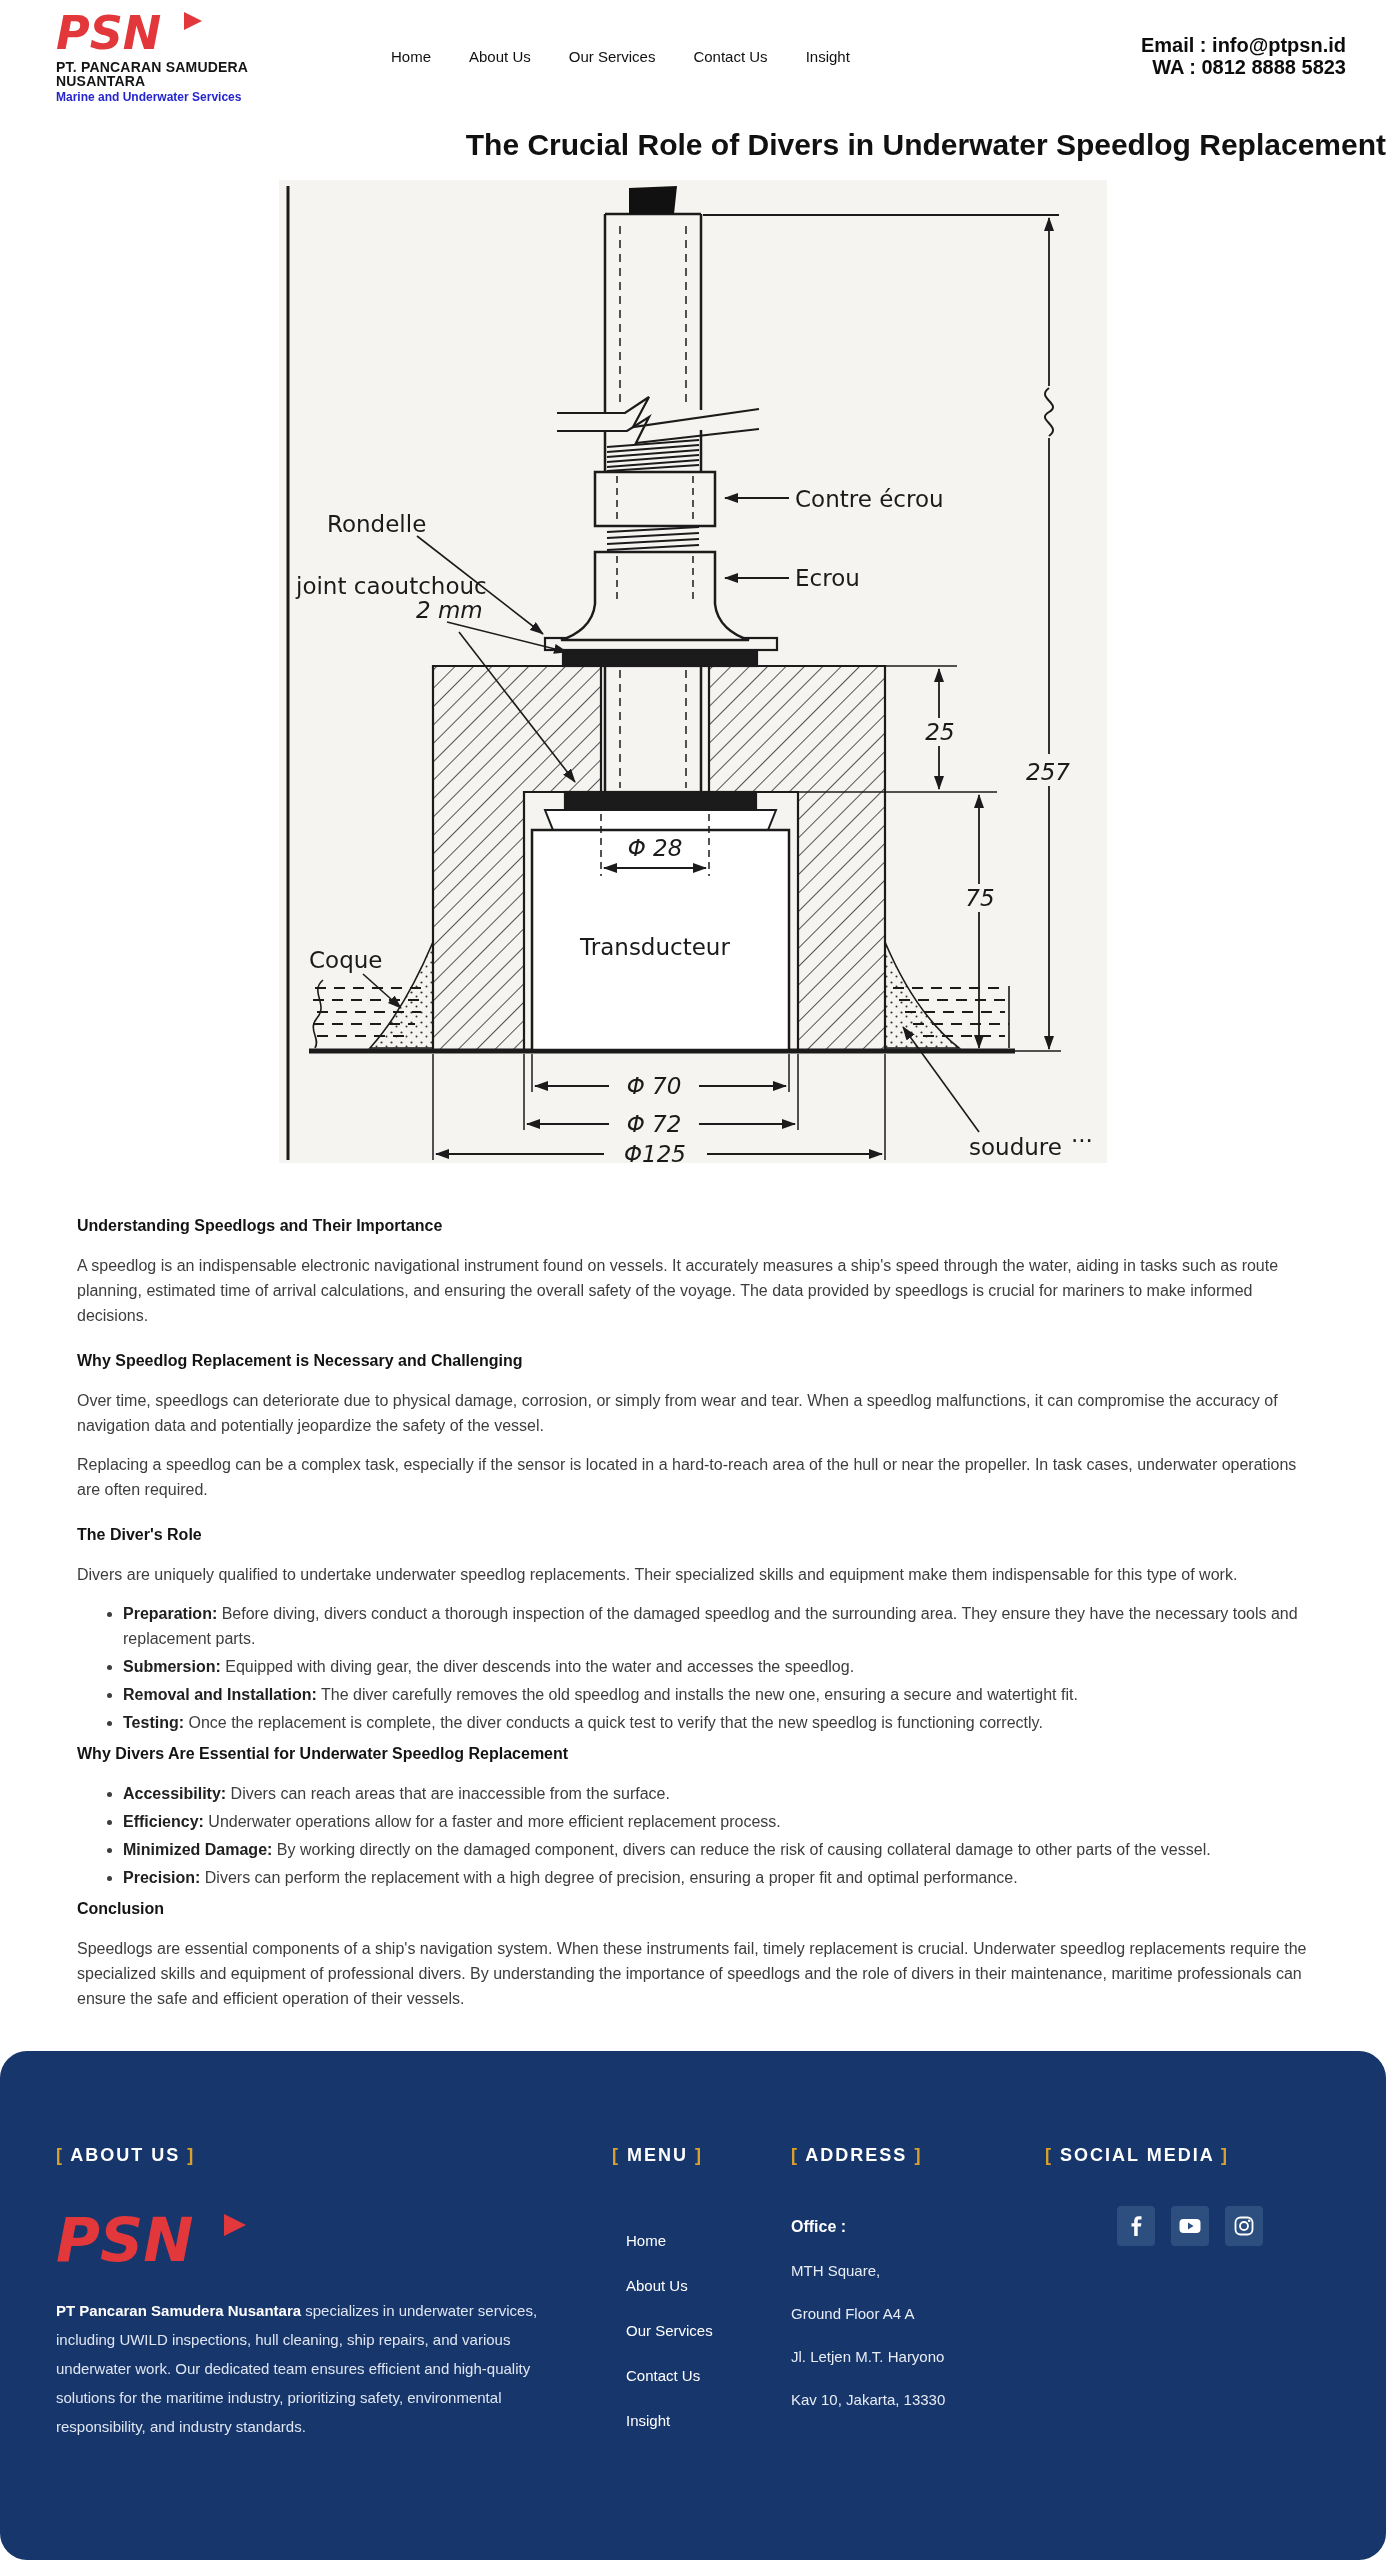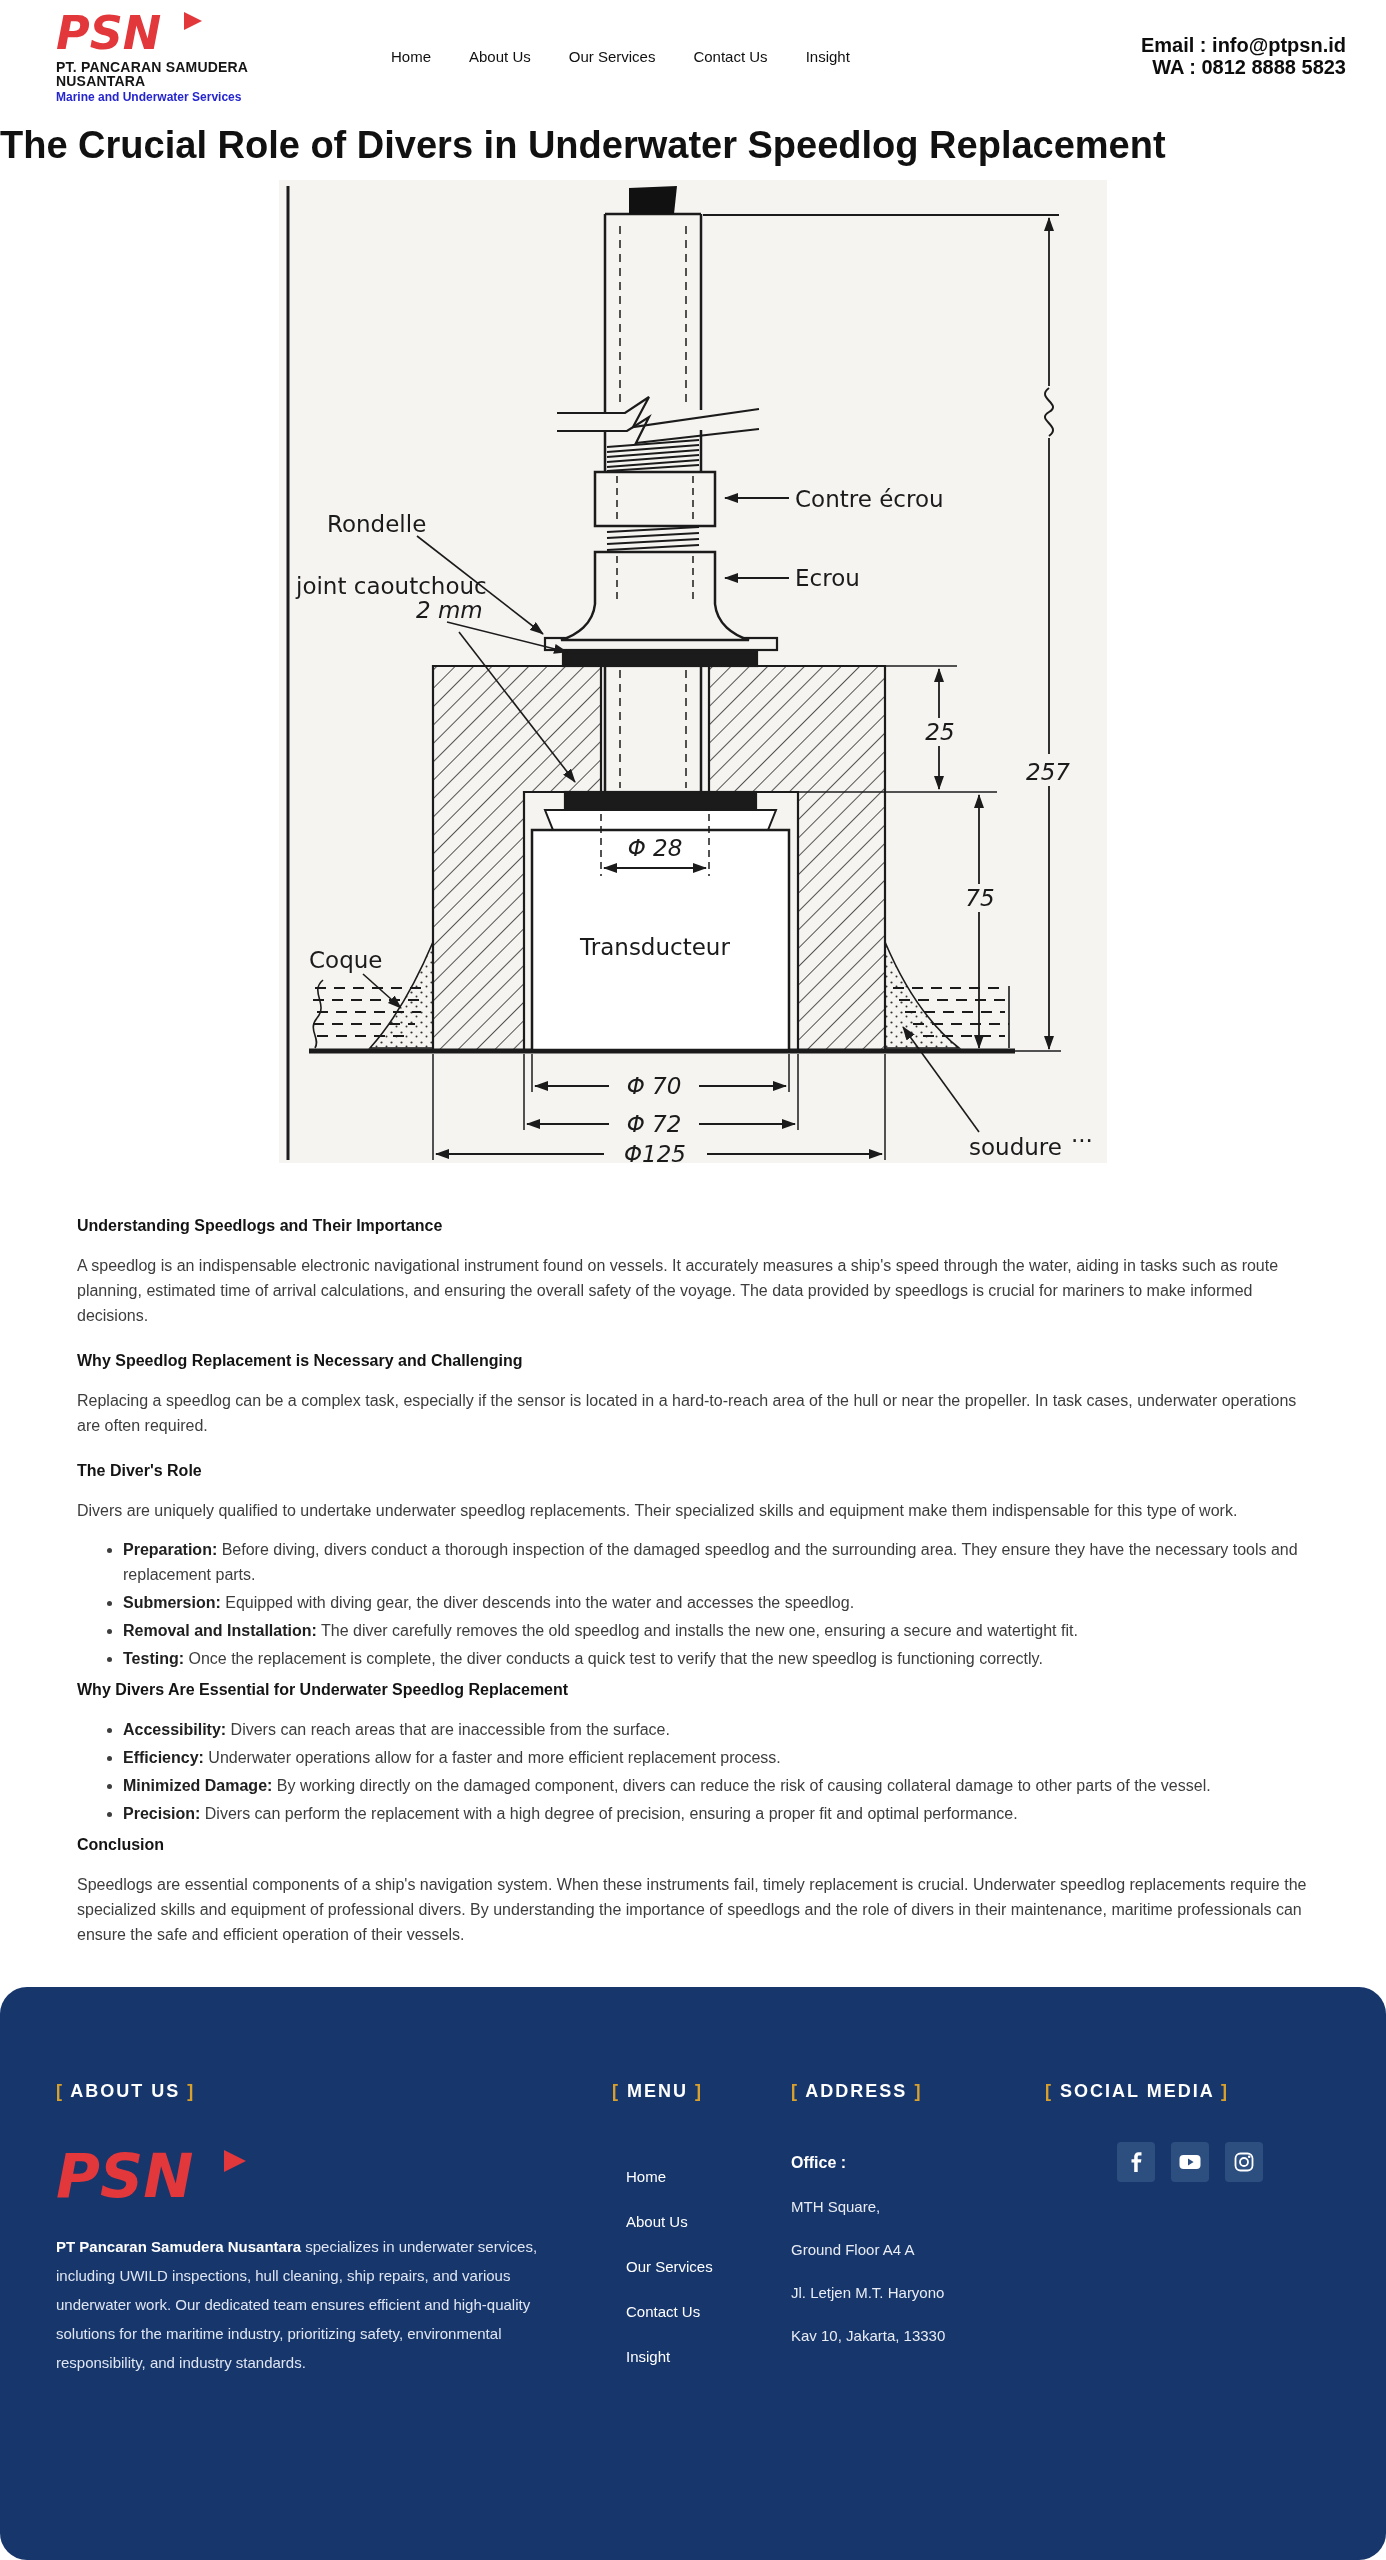--- a/index.html
+++ b/index.html
@@ -28,21 +28,21 @@
   }
   .logo-company{font-size:14px;font-weight:bold;color:#151515;margin-top:4px;letter-spacing:.2px;}
   .logo-tagline{font-size:12px;font-weight:bold;color:#2525D0;margin-top:3px;}
   nav.main-nav{display:flex;gap:38px;margin-left:105px;}
   nav.main-nav a{
     text-decoration:none;color:#101010;font-size:15px;font-weight:500;cursor:pointer;
   }
   .header-contact{margin-left:auto;text-align:right;font-size:20px;font-weight:bold;color:#0d0d0d;line-height:22px;}
   
   h1.page-title{
-    margin:16px 0 6px;text-align:left;font-size:38px;line-height:38px;
+    margin:16px 0 6px;text-align:right;font-size:30px;line-height:38px;
     color:#111;font-weight:bold;letter-spacing:0px;
   }
   
   .figure{
     width:828px;height:983px;margin:10px auto 30px;
     background:#f6f4f1;
   }
   .dl{font-family:"DejaVu Sans",sans-serif;font-size:23px;fill:#1b1b1b;}
   .dd{font-family:"DejaVu Sans",sans-serif;font-size:23px;font-style:italic;fill:#1b1b1b;}
   
@@ -263,20 +263,21 @@
   <text class="dd" x="376" y="982" text-anchor="middle">Φ125</text>
 </svg>
 </div>
 
 <div class="article">
 
   <h2>Understanding Speedlogs and Their Importance</h2>
   <p>A speedlog is an indispensable electronic navigational instrument found on vessels. It accurately measures a ship's speed through the water, aiding in tasks such as route planning, estimated time of arrival calculations, and ensuring the overall safety of the voyage. The data provided by speedlogs is crucial for mariners to make informed decisions.</p>
 
   <h2>Why Speedlog Replacement is Necessary and Challenging</h2>
+  <p>Over time, speedlogs can deteriorate due to physical damage, corrosion, or simply from wear and tear. When a speedlog malfunctions, it can compromise the accuracy of navigation data and potentially jeopardize the safety of the vessel.</p>
   <p>Replacing a speedlog can be a complex task, especially if the sensor is located in a hard-to-reach area of the hull or near the propeller. In task cases, underwater operations are often required.</p>
 
   <h2>The Diver's Role</h2>
   <p>Divers are uniquely qualified to undertake underwater speedlog replacements. Their specialized skills and equipment make them indispensable for this type of work.</p>
   <ul>
     <li><span class="b-label">Preparation:</span><span> Before diving, divers conduct a thorough inspection of the damaged speedlog and the surrounding area. They ensure they have the necessary tools and replacement parts.</span></li>
     <li><span class="b-label">Submersion:</span><span> Equipped with diving gear, the diver descends into the water and accesses the speedlog.</span></li>
     <li><span class="b-label">Removal and Installation:</span><span> The diver carefully removes the old speedlog and installs the new one, ensuring a secure and watertight fit.</span></li>
     <li><span class="b-label">Testing:</span><span> Once the replacement is complete, the diver conducts a quick test to verify that the new speedlog is functioning correctly.</span></li>
   </ul>

